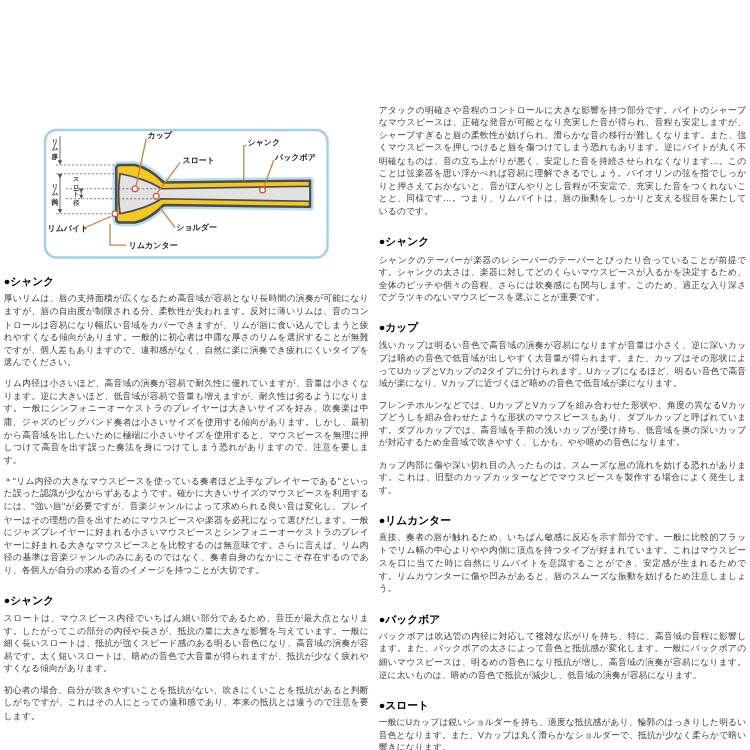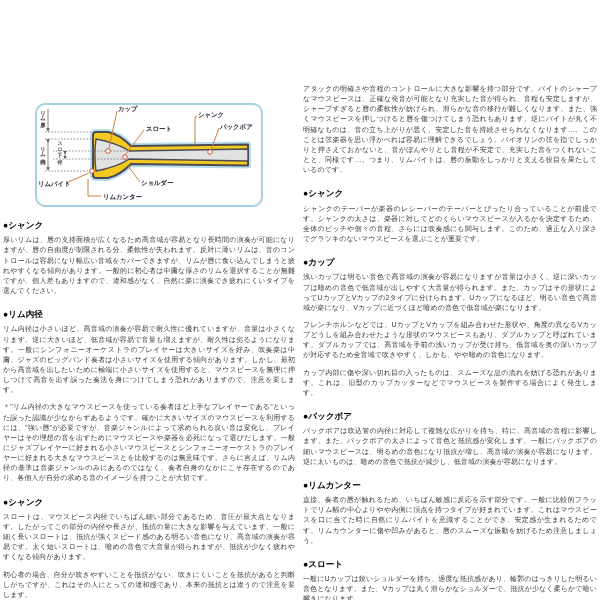--- a/index.html
+++ b/index.html
@@ -114,21 +114,20 @@
 
     <div id="left-sections">
   <section class="section">
     <h3>●シャンク</h3>
     <div>
             <p>厚いリムは、唇の支持面積が広くなるため高音域が容易となり長時間の演奏が可能になりますが、唇の自由度が制限される分、柔軟性が失われます。反対に薄いリムは、音のコントロールは容易になり幅広い音域をカバーできますが、リムが唇に食い込んでしまうと疲れやすくなる傾向があります。一般的に初心者は中庸な厚さのリムを選択することが無難ですが、個人差もありますので、違和感がなく、自然に楽に演奏でき疲れにくいタイプを選んでください。</p>
           </div>
   </section>
 
   <section class="section">
-    <h3>●リム内径</h3>
     <div>
             <p>リム内径は小さいほど、高音域の演奏が容易で耐久性に優れていますが、音量は小さくなります。逆に大きいほど、低音域が容易で音量も増えますが、耐久性は劣るようになります。一般にシンフォニーオーケストラのプレイヤーは大きいサイズを好み、吹奏楽は中庸、ジャズのビッグバンド奏者は小さいサイズを使用する傾向があります。しかし、最初から高音域を出したいために極端に小さいサイズを使用すると、マウスピースを無理に押しつけて高音を出す誤った奏法を身につけてしまう恐れがありますので、注意を要します。</p>
             <p>＊"リム内径の大きなマウスピースを使っている奏者ほど上手なプレイヤーである"といった誤った認識が少なからずあるようです。確かに大きいサイズのマウスピースを利用するには、"強い唇"が必要ですが、音楽ジャンルによって求められる良い音は変化し、プレイヤーはその理想の音を出すためにマウスピースや楽器を必死になって選びだします。一般にジャズプレイヤーに好まれる小さいマウスピースとシンフォニーオーケストラのプレイヤーに好まれる大きなマウスピースとを比較するのは無意味です。さらに言えば、リム内径の基準は音楽ジャンルのみにあるのではなく、奏者自身のなかにこそ存在するのであり、各個人が自分の求める音のイメージを持つことが大切です。</p>
           </div>
   </section>
 
   <section class="section">
     <h3>●シャンク</h3>
     <div>
             <p>スロートは、マウスピース内径でいちばん細い部分であるため、音圧が最大点となります。したがってこの部分の内径や長さが、抵抗の量に大きな影響を与えています。一般に細く長いスロートは、抵抗が強くスピード感のある明るい音色になり、高音域の演奏が容易です。太く短いスロートは、暗めの音色で大音量が得られますが、抵抗が少なく疲れやすくなる傾向があります。</p>
@@ -155,30 +154,30 @@
   <section class="section">
     <h3>●カップ</h3>
     <div>
           <p>浅いカップは明るい音色で高音域の演奏が容易になりますが音量は小さく、逆に深いカップは暗めの音色で低音域が出しやすく大音量が得られます。また、カップはその形状によってUカップとVカップの2タイプに分けられます。Uカップになるほど、明るい音色で高音域が楽になり、Vカップに近づくほど暗めの音色で低音域が楽になります。</p>
           <p>フレンチホルンなどでは、UカップとVカップを組み合わせた形状や、角度の異なるVカップどうしを組み合わせたような形状のマウスピースもあり、ダブルカップと呼ばれています。ダブルカップでは、高音域を手前の浅いカップが受け持ち、低音域を奥の深いカップが対応するため全音域で吹きやすく、しかも、やや暗めの音色になります。</p>
           <p>カップ内部に傷や深い切れ目の入ったものは、スムーズな息の流れを妨げる恐れがあります。これは、旧型のカップカッターなどでマウスピースを製作する場合によく発生します。</p>
         </div>
   </section>
 
   <section class="section">
-    <h3>●バックボア</h3>
+    <h3>●リムカンター</h3>
     <div>
-          <p>バックボアは吹込管の内径に対応して複雑な広がりを持ち、特に、高音域の音程に影響します。また、バックボアの太さによって音色と抵抗感が変化します。一般にバックボアの細いマウスピースは、明るめの音色になり抵抗が増し、高音域の演奏が容易になります。逆に太いものは、暗めの音色で抵抗が減少し、低音域の演奏が容易になります。</p>
+          <p>直接、奏者の唇が触れるため、いちばん敏感に反応を示す部分です。一般に比較的フラットでリム幅の中心よりやや内側に頂点を持つタイプが好まれています。これはマウスピースを口に当てた時に自然にリムバイトを意識することができ、安定感が生まれるためです。リムカウンターに傷や凹みがあると、唇のスムーズな振動を妨げるため注意しましょう。</p>
         </div>
   </section>
 
   <section class="section">
-    <h3>●リムカンター</h3>
+    <h3>●バックボア</h3>
     <div>
-          <p>直接、奏者の唇が触れるため、いちばん敏感に反応を示す部分です。一般に比較的フラットでリム幅の中心よりやや内側に頂点を持つタイプが好まれています。これはマウスピースを口に当てた時に自然にリムバイトを意識することができ、安定感が生まれるためです。リムカウンターに傷や凹みがあると、唇のスムーズな振動を妨げるため注意しましょう。</p>
+          <p>バックボアは吹込管の内径に対応して複雑な広がりを持ち、特に、高音域の音程に影響します。また、バックボアの太さによって音色と抵抗感が変化します。一般にバックボアの細いマウスピースは、明るめの音色になり抵抗が増し、高音域の演奏が容易になります。逆に太いものは、暗めの音色で抵抗が減少し、低音域の演奏が容易になります。</p>
         </div>
   </section>
 
   <section class="section">
     <h3>●スロート</h3>
     <div>
           <p>一般にUカップは鋭いショルダーを持ち、適度な抵抗感があり、輪郭のはっきりした明るい音色となります。また、Vカップは丸く滑らかなショルダーで、抵抗が少なく柔らかで暗い響きになります。</p>
         </div>
   </section>
 </div>

